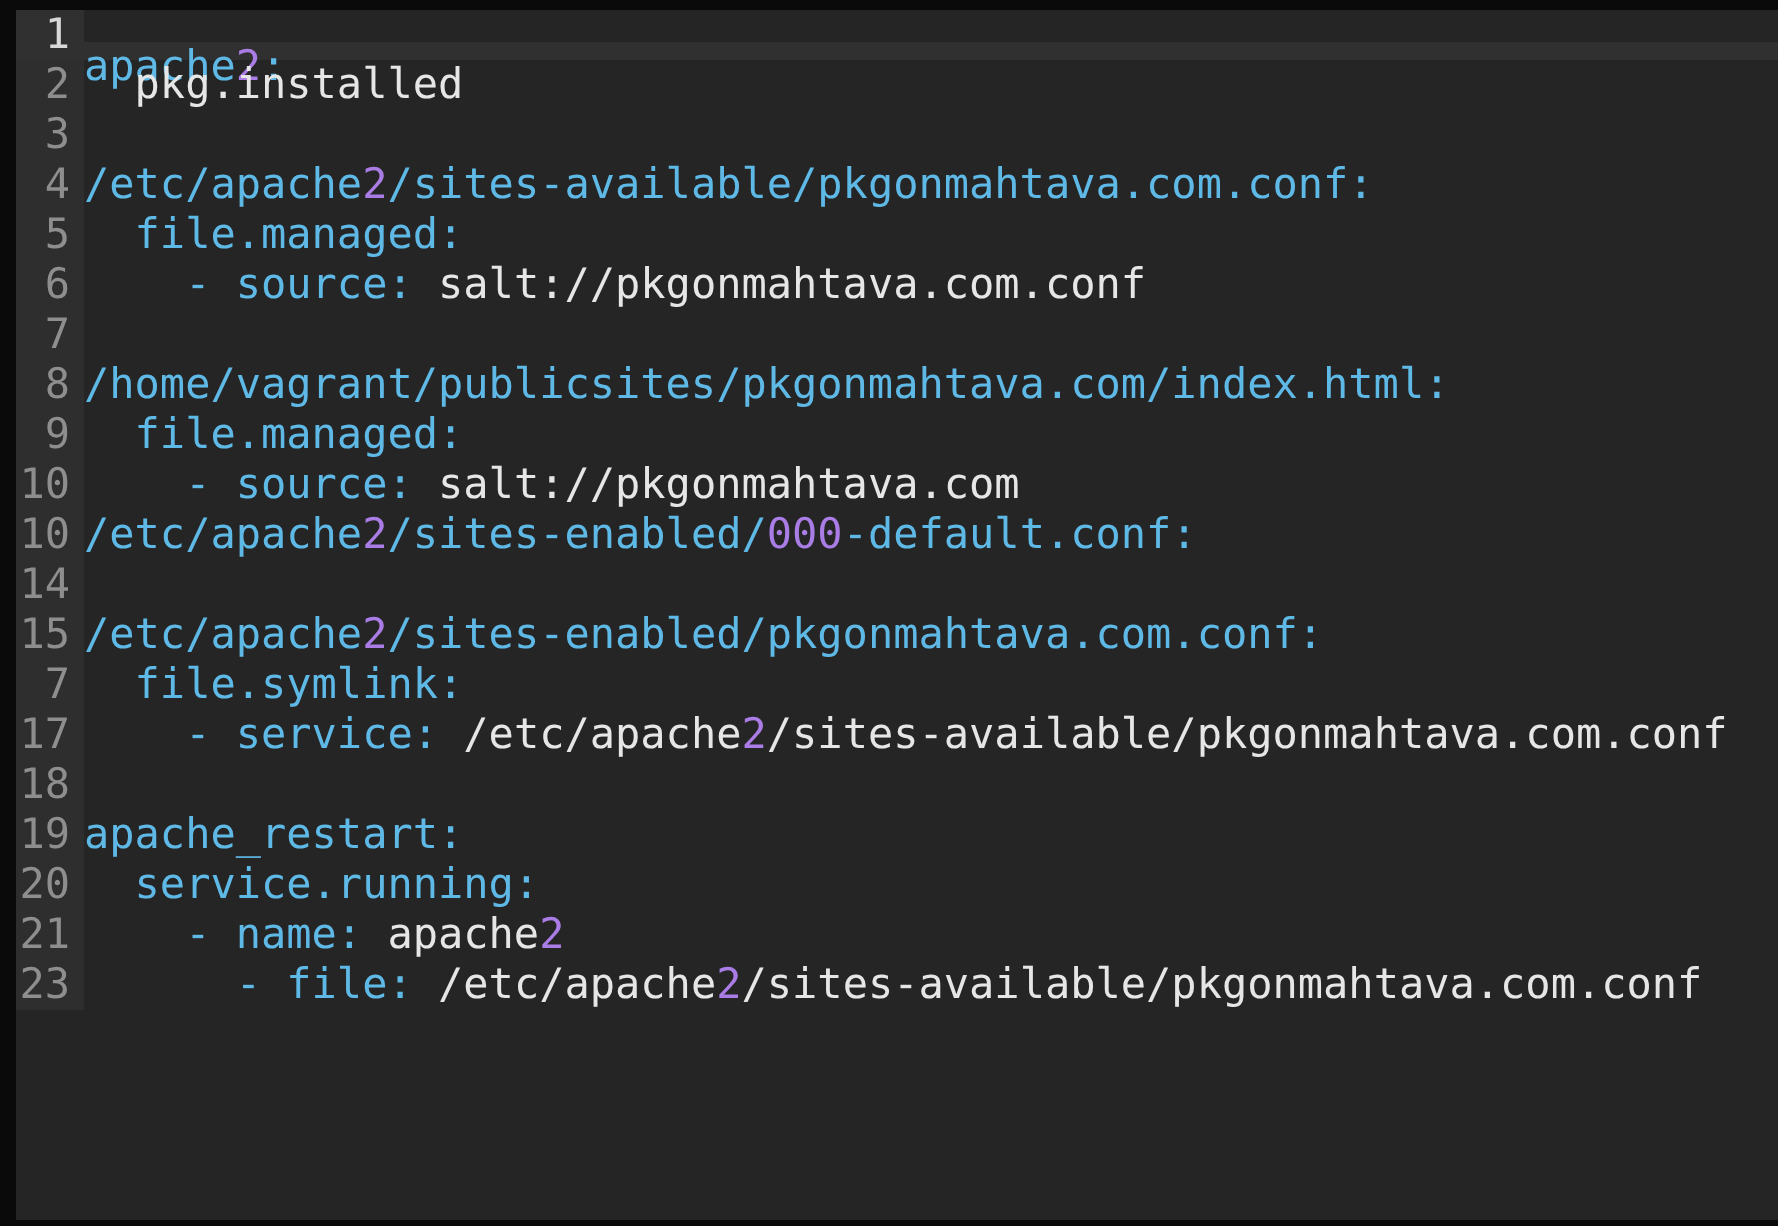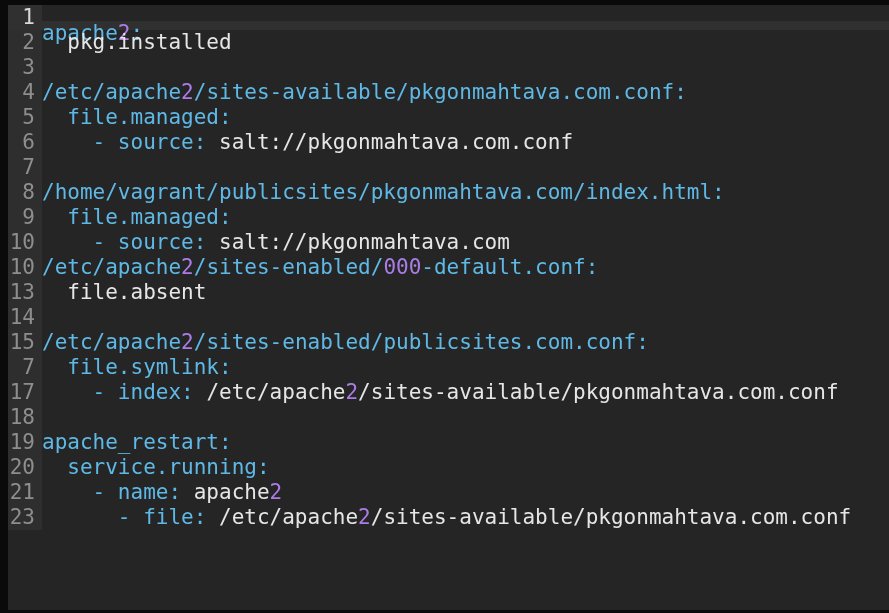--- a/index.html
+++ b/index.html
@@ -99,38 +99,34 @@
       </div>
       <div class="row">
         <div class="gutter">10</div>
         <div class="code"><span class="tok-key">    - source: </span><span class="tok-plain">salt://pkgonmahtava.com</span></div>
       </div>
       <div class="row">
         <div class="gutter">10</div>
         <div class="code"><span class="tok-key">/etc/apache</span><span class="tok-num">2</span><span class="tok-key">/sites-enabled/</span><span class="tok-num">000</span><span class="tok-key">-default.conf:</span></div>
       </div>
       <div class="row">
-        <div class="gutter">13</div>
-        <div class="code"><span class="tok-plain">  file.absent</span></div>
-      </div>
-      <div class="row">
         <div class="gutter">14</div>
         <div class="code"></div>
       </div>
       <div class="row">
         <div class="gutter">15</div>
-        <div class="code"><span class="tok-key">/etc/apache</span><span class="tok-num">2</span><span class="tok-key">/sites-enabled/publicsites.com.conf:</span></div>
+        <div class="code"><span class="tok-key">/etc/apache</span><span class="tok-num">2</span><span class="tok-key">/sites-enabled/pkgonmahtava.com.conf:</span></div>
       </div>
       <div class="row">
         <div class="gutter">7</div>
         <div class="code"><span class="tok-key">  file.symlink:</span></div>
       </div>
       <div class="row">
         <div class="gutter">17</div>
-        <div class="code"><span class="tok-key">    - index: </span><span class="tok-plain">/etc/apache</span><span class="tok-num">2</span><span class="tok-plain">/sites-available/pkgonmahtava.com.conf</span></div>
+        <div class="code"><span class="tok-key">    - service: </span><span class="tok-plain">/etc/apache</span><span class="tok-num">2</span><span class="tok-plain">/sites-available/pkgonmahtava.com.conf</span></div>
       </div>
       <div class="row">
         <div class="gutter">18</div>
         <div class="code"></div>
       </div>
       <div class="row">
         <div class="gutter">19</div>
         <div class="code"><span class="tok-key">apache_restart:</span></div>
       </div>
       <div class="row">

